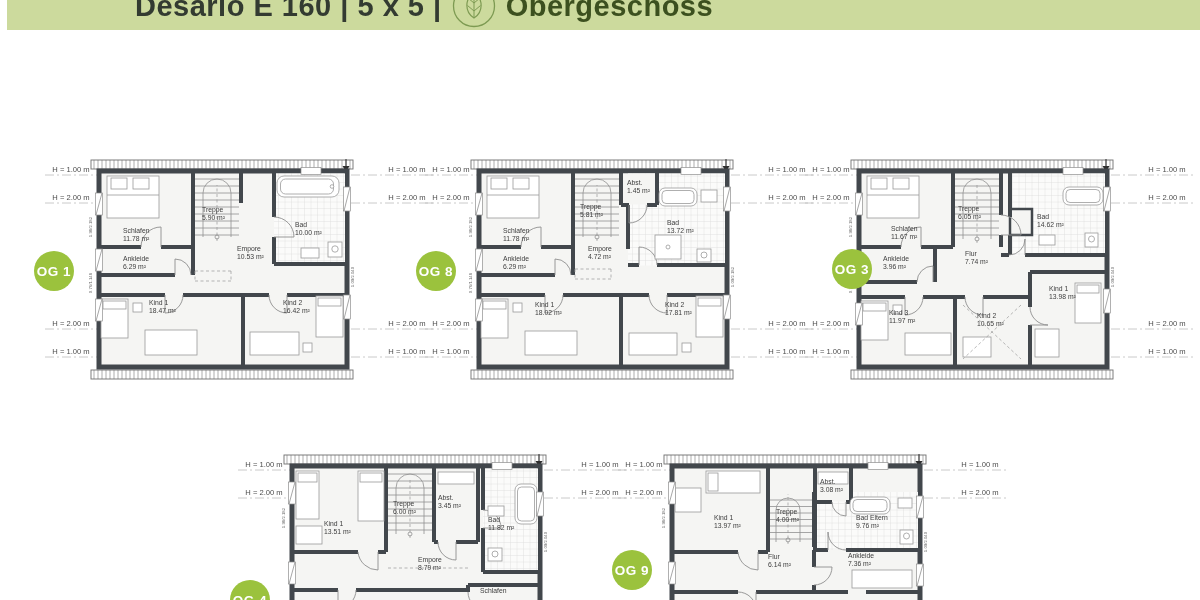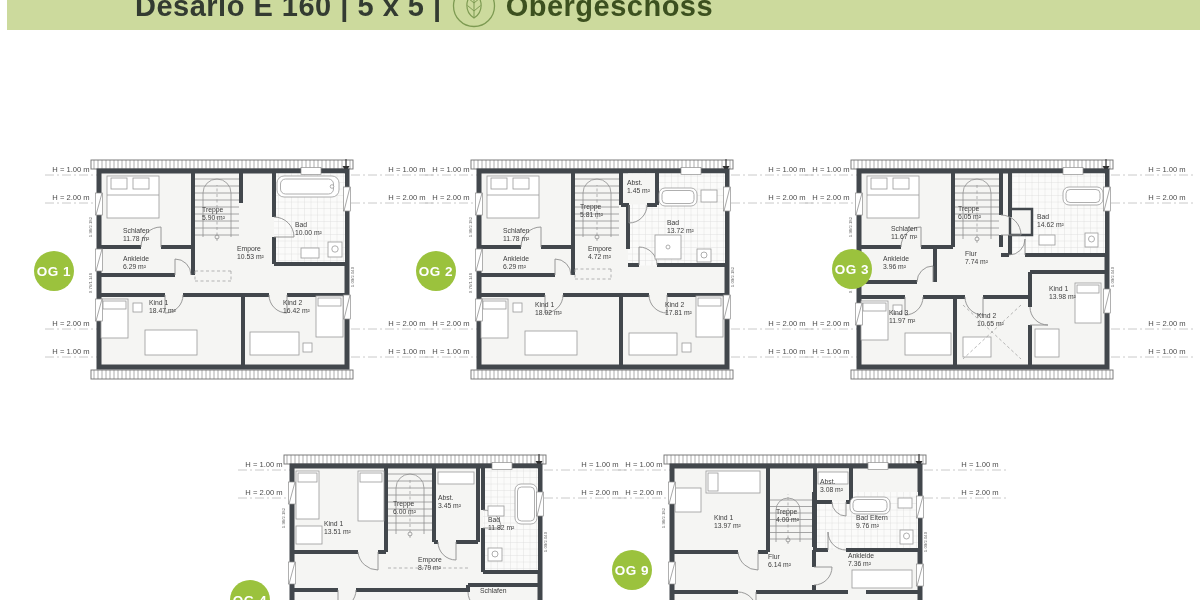--- a/index.html
+++ b/index.html
@@ -620,18 +620,18 @@
       <text class="room" x="238" y="76">9.76 m²</text>
       <text class="room" x="150" y="107">Flur</text>
       <text class="room" x="150" y="115">6.14 m²</text>
       <text class="room" x="230" y="106">Ankleide</text>
       <text class="room" x="230" y="114">7.36 m²</text>
     </g>
   </svg>
   </div>
 
   <div class="badge" style="left:34px;top:251px">OG 1</div>
-  <div class="badge" style="left:416px;top:251px">OG 2</div>
+  <div class="badge" style="left:416px;top:251px">OG 8</div>
   <div class="badge" style="left:832px;top:249px">OG 3</div>
   <div class="badge" style="left:230px;top:580px">OG 4</div>
   <div class="badge" style="left:612px;top:550px">OG 9</div>
 
 </div>
 
 </body></html>

